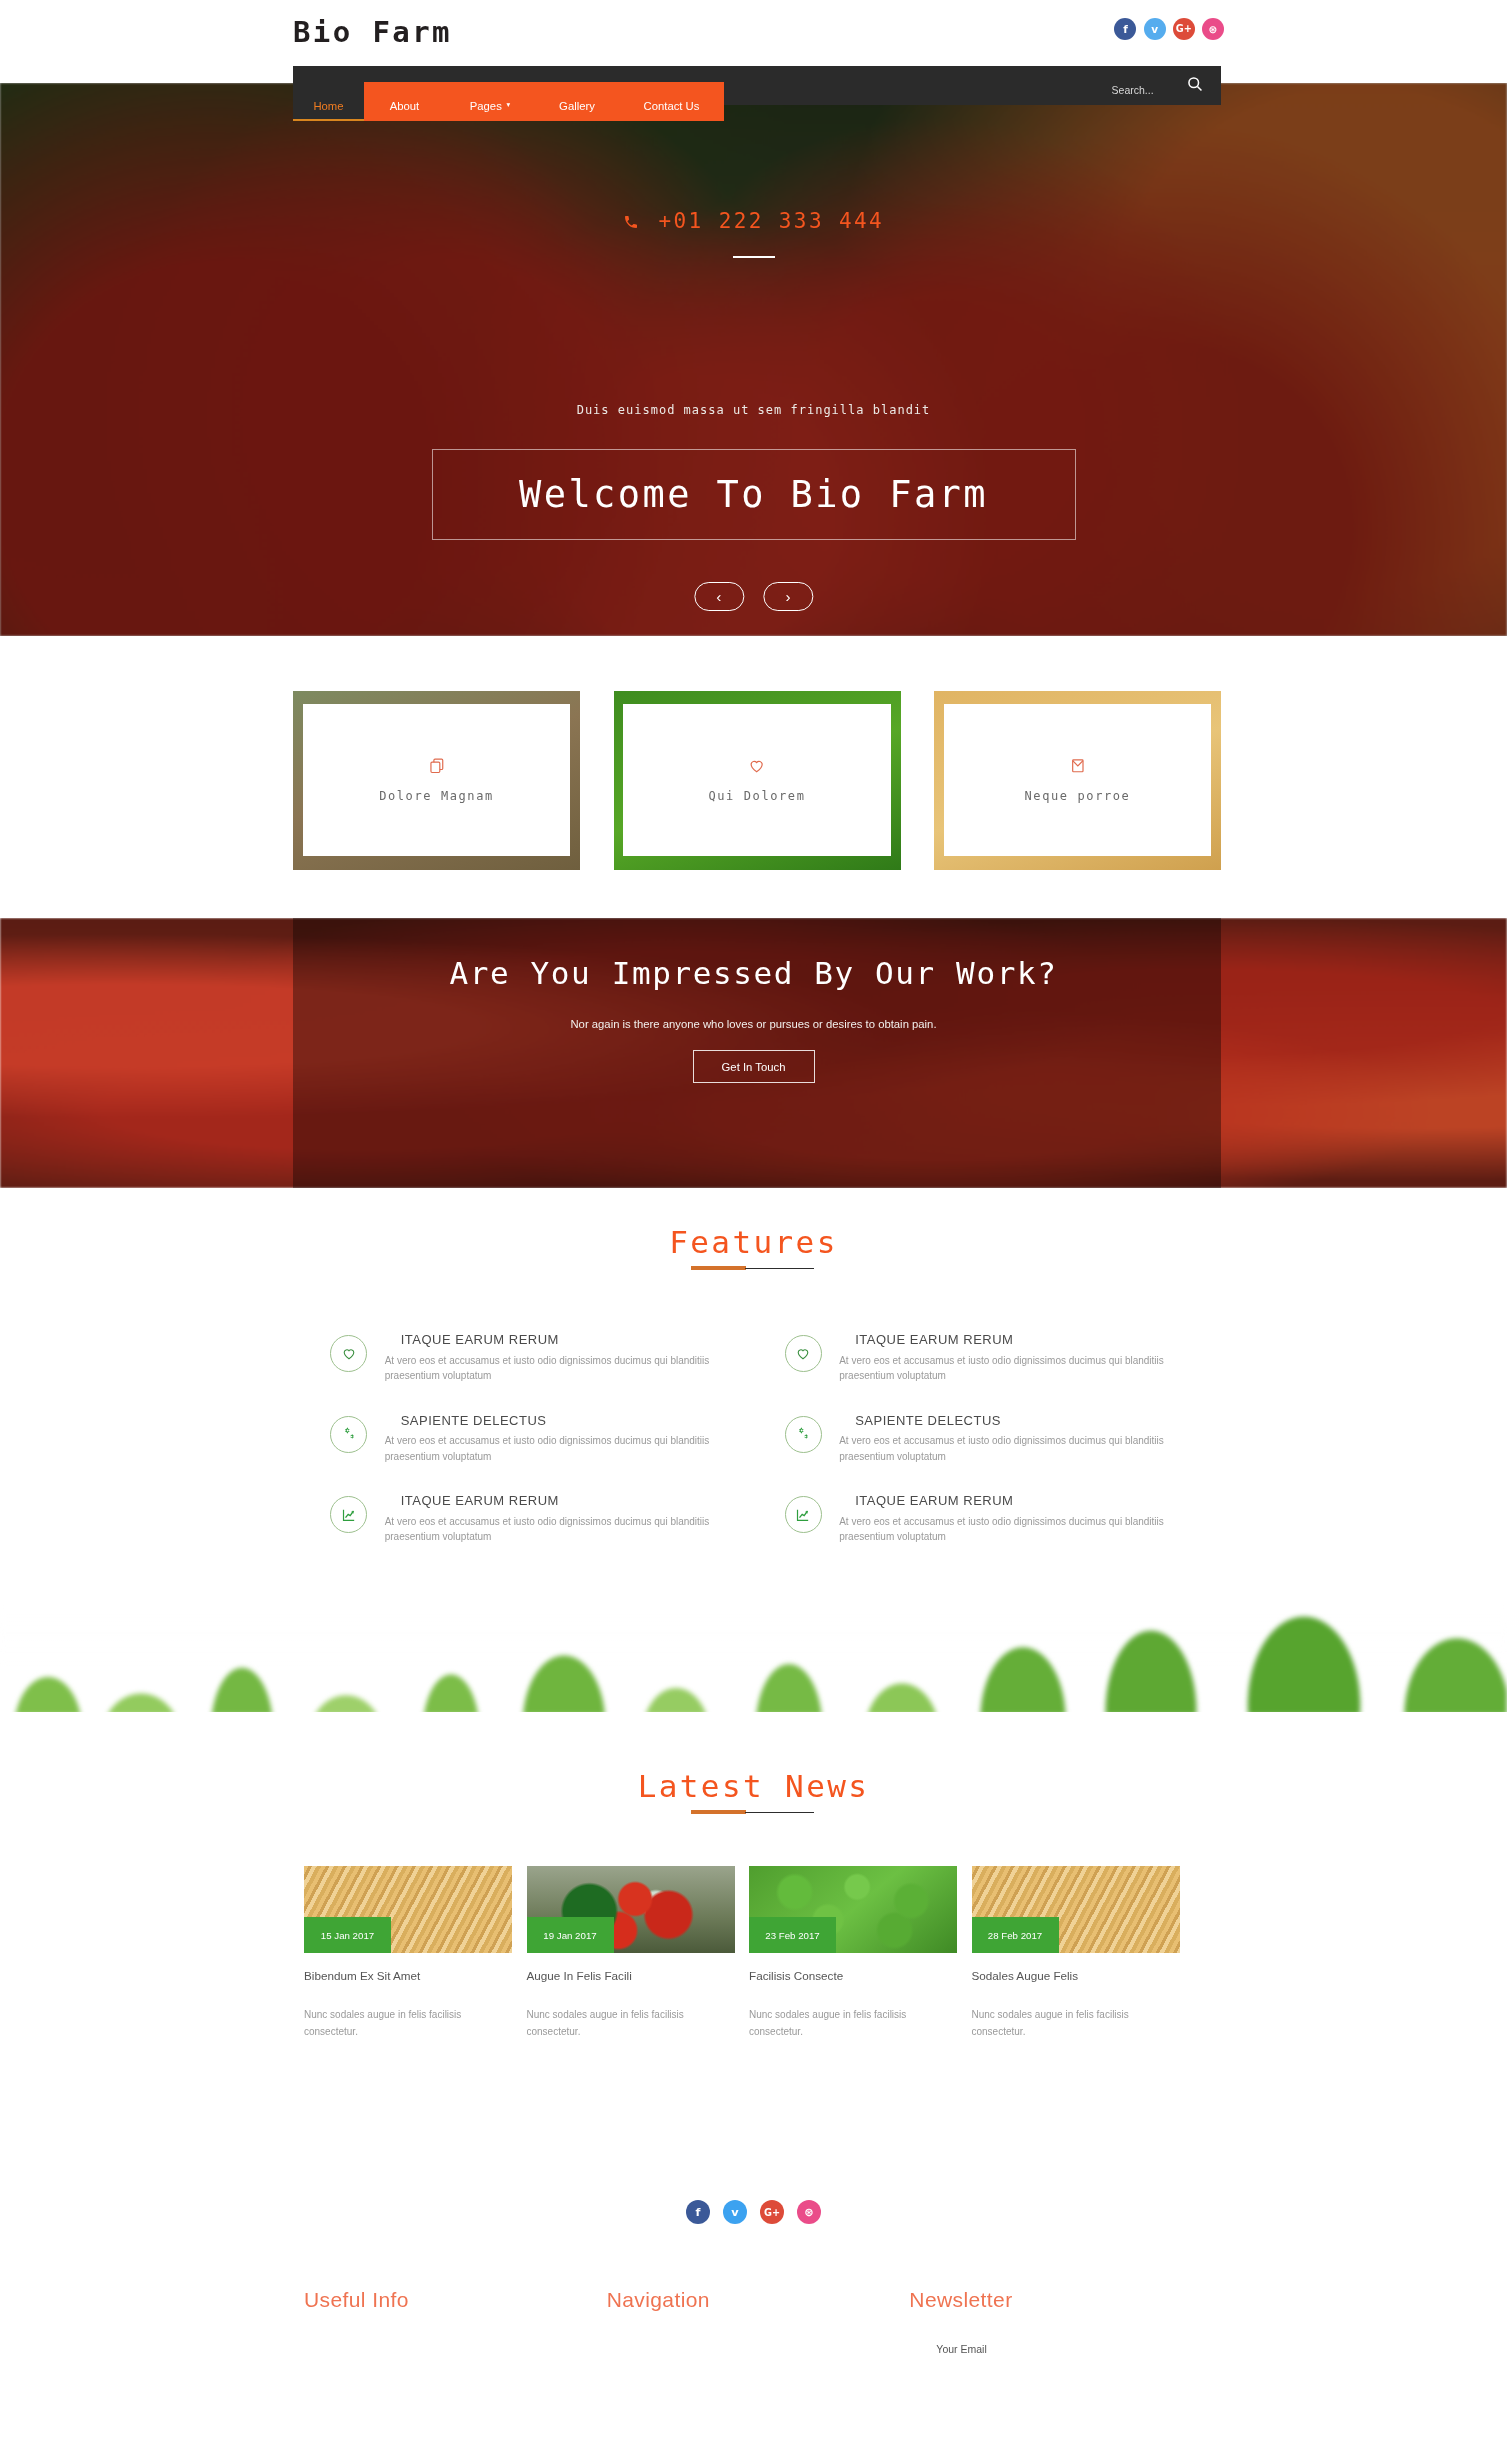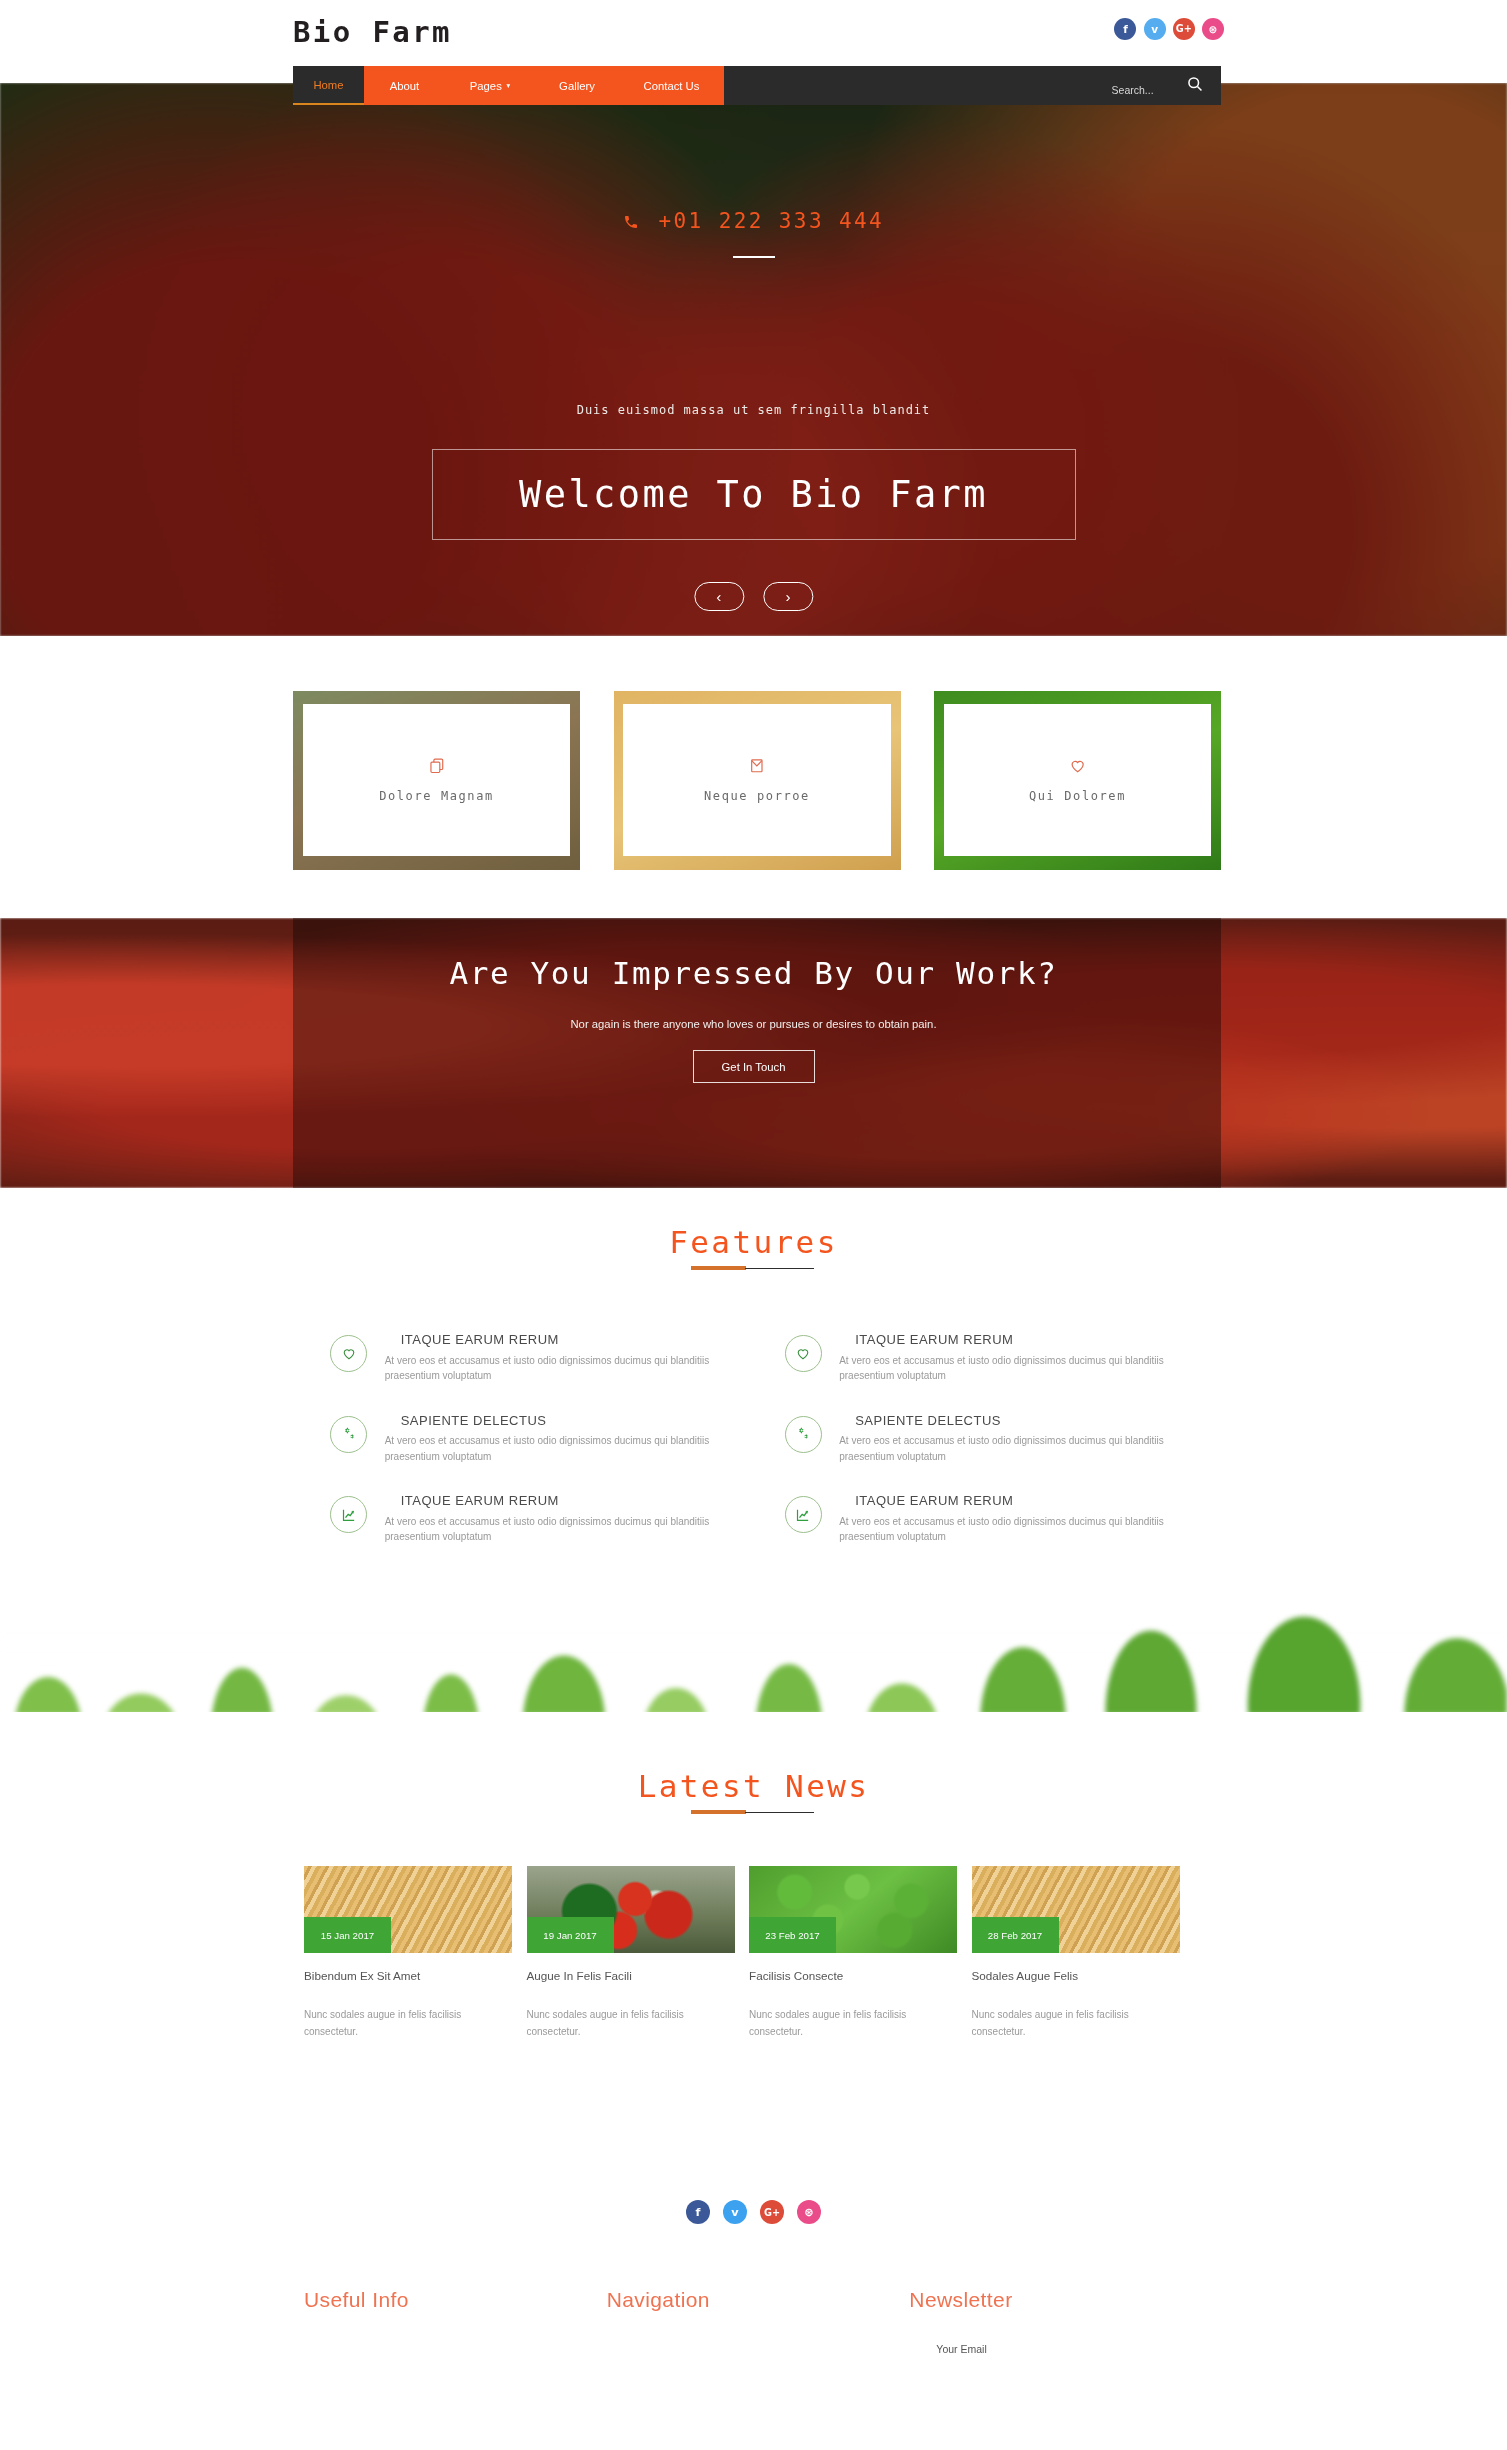--- a/index.html
+++ b/index.html
@@ -28,23 +28,23 @@
     font-family: "DejaVu Sans", sans-serif;
   }
 
   
   .navwrap {
     position: absolute; left: 293px; top: 66px; width: 928px; height: 39px;
     background: #2b2b2b; z-index: 20;
   }
   .navmenu { position: absolute; left: 0; top: 0; height: 39px; display: flex; }
   .navitem {
-    height: 39px; display: flex; align-items: center; justify-content: center;
+    height: 39px; display: flex; align-items: flex-start; justify-content: center;
     color: #ffffff; font-size: 11.3px; padding: 18px 0;
-    background: #f4551f; font-family: "Liberation Sans", sans-serif;
+    background: #f4551f; font-family: "Liberation Sans", sans-serif; margin-top: 16px;
   }
   .navitem.first {
     background: #2b2b2b; color: #f07c21; border-bottom: 2.4px solid #d9861f;
   }
   .navsearch {
     position: absolute; right: 0; top: 0; height: 39px; width: 338px;
     display: flex; align-items: center; justify-content: flex-end;
     padding-right: 17.7px; gap: 32px;
   }
   .navsearch .sph { color: #d8d8d8; font-size: 10.5px; margin-top: 8px; }
@@ -312,41 +312,41 @@
     <div class="card-inner">
       <span class="card-icon">
         <svg width="17.7" height="17.7" viewBox="0 0 24 24" fill="none" stroke="#e06b4e" stroke-width="1.6">
           <rect x="8" y="3" width="12" height="14" rx="1.5"></rect>
             <rect x="4" y="7" width="12" height="14" rx="1.5" fill="#fff"></rect>
         </svg>
       </span>
       <div class="card-label">Dolore Magnam</div>
     </div>
   </div>
+  <div class="card c2">
+    <div class="card-inner">
+      <span class="card-icon">
+        <svg width="19.3" height="17.7" viewBox="0 0 24 24" fill="none" stroke="#e06b4e" stroke-width="1.6">
+          <path d="M12 20s-7.5-4.7-7.5-10A4.2 4.2 0 0 1 12 7.5 4.2 4.2 0 0 1 19.5 10c0 5.3-7.5 10-7.5 10z"></path>
+        </svg>
+      </span>
+      <div class="card-label">Qui Dolorem</div>
+    </div>
+  </div>
   <div class="card c3">
     <div class="card-inner">
       <span class="card-icon">
         <svg width="17.7" height="17.7" viewBox="0 0 24 24" fill="none" stroke="#e06b4e" stroke-width="1.6">
           <rect x="5" y="4" width="14" height="16" rx="1"></rect>
             <path d="M5 5l7 7 7-7"></path>
         </svg>
       </span>
       <div class="card-label">Neque porroe</div>
     </div>
   </div>
-  <div class="card c2">
-    <div class="card-inner">
-      <span class="card-icon">
-        <svg width="19.3" height="17.7" viewBox="0 0 24 24" fill="none" stroke="#e06b4e" stroke-width="1.6">
-          <path d="M12 20s-7.5-4.7-7.5-10A4.2 4.2 0 0 1 12 7.5 4.2 4.2 0 0 1 19.5 10c0 5.3-7.5 10-7.5 10z"></path>
-        </svg>
-      </span>
-      <div class="card-label">Qui Dolorem</div>
-    </div>
-  </div>
 </div>
 
 <div class="cta">
   <div class="cta-bg"></div>
   <div class="cta-shade"></div>
   <div class="cta-inner">
     <div class="cta-title">Are You Impressed By Our Work?</div>
     <div class="cta-sub">Nor again is there anyone who loves or pursues or desires to obtain pain.</div>
     <div class="cta-btn">Get In Touch</div>
   </div>

